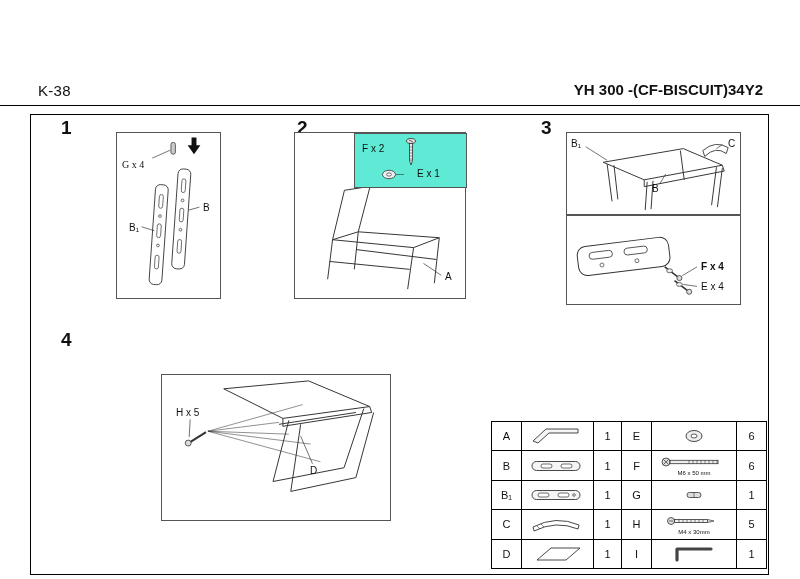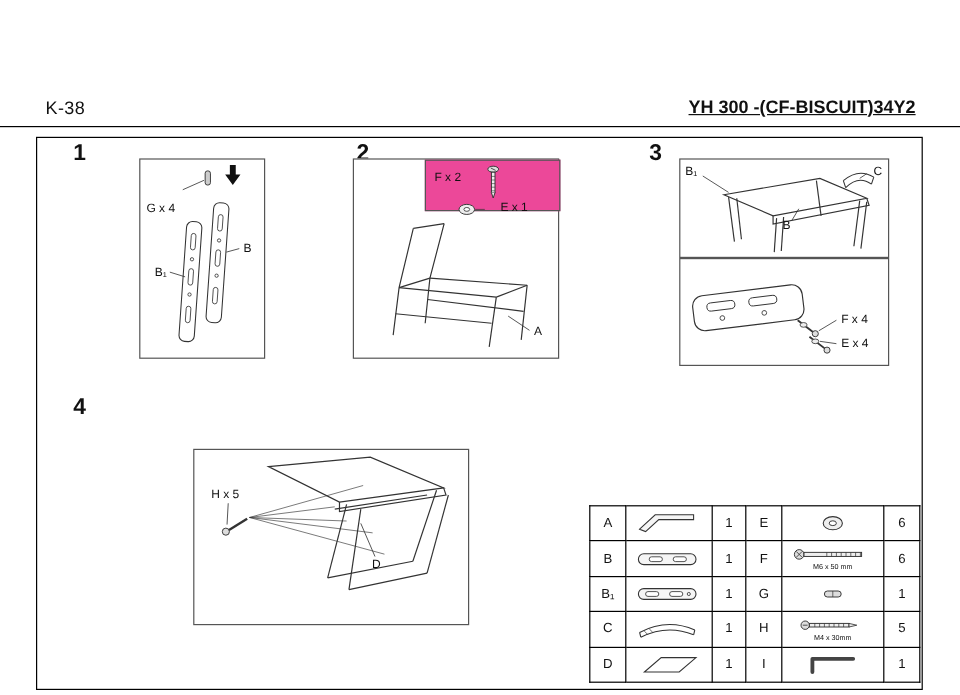--- a/index.html
+++ b/index.html
@@ -1,31 +1,31 @@
 <!DOCTYPE html>
 <html><head>
 <meta charset="utf-8">
 <style>
   * { margin:0; padding:0; box-sizing:border-box; }
   html,body { background:#fff; }
   body { font-family:"Liberation Sans", sans-serif; color:#111; }
   .page { position:relative; width:800px; height:579px; background:#fff; overflow:hidden;margin-top:28px; }
 
   .hdr-left  { position:absolute; left:38px; top:54px; font-size:15px; letter-spacing:.3px; }
-  .hdr-right { position:absolute; right:37px; top:53px; font-size:15px; font-weight:bold;text-decoration:underline; }
+  .hdr-right { position:absolute; right:37px; top:53px; font-size:15px; font-weight:bold; }
   .hdr-rule  { position:absolute; left:0; top:77px; width:800px; height:1px; background:#000; }
 
   .board { position:absolute; left:30px; top:86px; width:739px; height:461px; border:1px solid #000; background:#fff; }
 
   .step-num { position:absolute; font-size:19px; font-weight:bold; }
   .box { position:absolute; border:1px solid #555; background:#fff; }
   .lbl { position:absolute; font-size:10px; white-space:nowrap; line-height:1.1; }
   svg.fill { position:absolute; left:0; top:0; width:100%; height:100%; }
 
-  .subbox { position:absolute; left:59px; top:0; width:113px; height:43px; border:1px solid #555; background:#ec4899; }
+  .subbox { position:absolute; left:59px; top:0; width:113px; height:55px; border:1px solid #555; background:#5eead4; }
   .subbox .lbl { font-size:10px; }
   .abs { position:absolute; }
 
   table.parts { position:absolute; left:460px; top:306px; width:275px; height:148px;
                 border-collapse:collapse; table-layout:fixed; font-size:11px; }
   table.parts td { border:1px solid #000; text-align:center; vertical-align:middle; padding:0; overflow:hidden; }
   .iconcell { line-height:0; }
   .sz { display:block; font-size:6px; line-height:1; color:#111; margin-top:1px; font-family:"Liberation Sans",sans-serif; }
 </style>
 </head>
@@ -63,21 +63,21 @@
             <rect x="63.5" y="46" width="4" height="14" rx="2" transform="rotate(4 65 87)"></rect>
             <rect x="63.5" y="76" width="4" height="14" rx="2" transform="rotate(4 65 87)"></rect>
             <rect x="63.5" y="108" width="4" height="14" rx="2" transform="rotate(4 65 87)"></rect>
             <circle cx="65.5" cy="68" r="1.4" transform="rotate(4 65 87)"></circle>
             <circle cx="65.5" cy="98" r="1.4" transform="rotate(4 65 87)"></circle>
           </g>
         </g>
         <line x1="84" y1="75" x2="73" y2="78" stroke="#333" stroke-width="0.7"></line>
         <line x1="25" y1="95" x2="38" y2="99" stroke="#333" stroke-width="0.7"></line>
       </svg>
-      <span class="lbl" style="left:5px; top:36px;">G x 4</span>
+      <span class="lbl" style="left:5px; top:26px;font-family:Liberation Serif, serif;">G x 4</span>
       <span class="lbl" style="left:86px; top:69px;">B</span>
       <span class="lbl" style="left:12px; top:89px;">B₁</span>
     </div>
 
     <div class="step-num" style="left:266px; top:2px;">2</div>
     <div class="box" style="left:263px; top:17px; width:172px; height:167px;">
       <svg class="fill" viewBox="0 0 172 167">
         <g fill="none" stroke="#333" stroke-width="1">
           <path d="M50 58 L38 108 L33 148"></path>
           <path d="M76 54 L64 100 L60 138"></path>
@@ -157,21 +157,21 @@
           <ellipse cx="104" cy="56" rx="3" ry="2" fill="#eee" stroke="#333" stroke-width="0.7"></ellipse>
           <line x1="122" y1="76" x2="109" y2="66" stroke="#333" stroke-width="1.6"></line>
           <circle cx="124" cy="77.5" r="2.6" fill="#ddd" stroke="#333" stroke-width="0.8"></circle>
           <ellipse cx="114" cy="70" rx="3" ry="2" fill="#eee" stroke="#333" stroke-width="0.7"></ellipse>
         </g>
         <g stroke="#333" stroke-width="0.7">
           <line x1="132" y1="52" x2="117" y2="61"></line>
           <line x1="132" y1="72" x2="118" y2="70"></line>
         </g>
       </svg>
-      <span class="lbl" style="left:134px; top:45px;">F x 4</span>
+      <span class="lbl" style="left:134px; top:45px;font-weight:bold;">F x 4</span>
       <span class="lbl" style="left:134px; top:65px;">E x 4</span>
     </div>
 
     <div class="step-num" style="left:30px; top:214px;">4</div>
     <div class="box" style="left:130px; top:259px; width:230px; height:147px;">
       <svg class="fill" viewBox="0 0 230 147">
         <g fill="none" stroke="#333" stroke-width="1">
           <path d="M62 14 L148 6 L210 32 L122 44 Z"></path>
           <path d="M122 44 L122 52 L212 38 L210 32"></path>
           <path d="M118 50 L196 38"></path>

